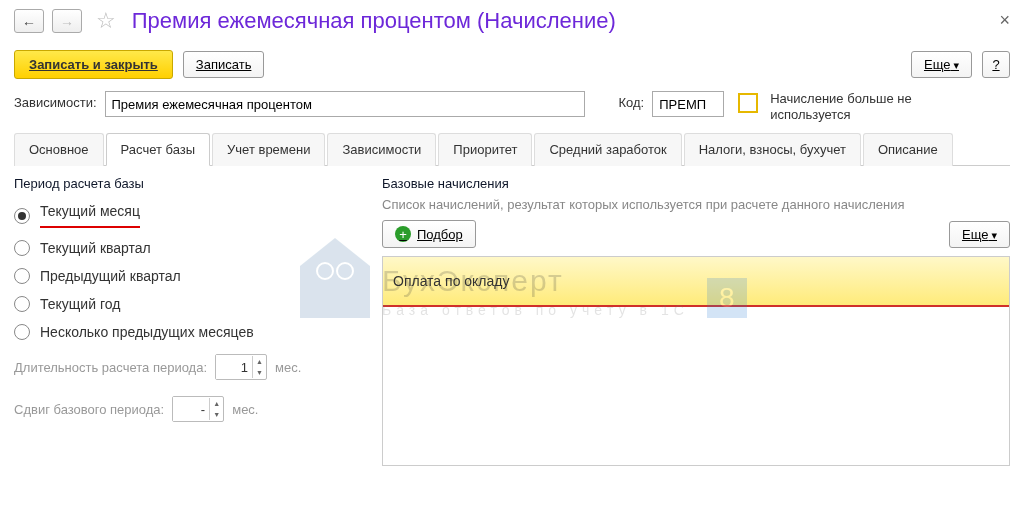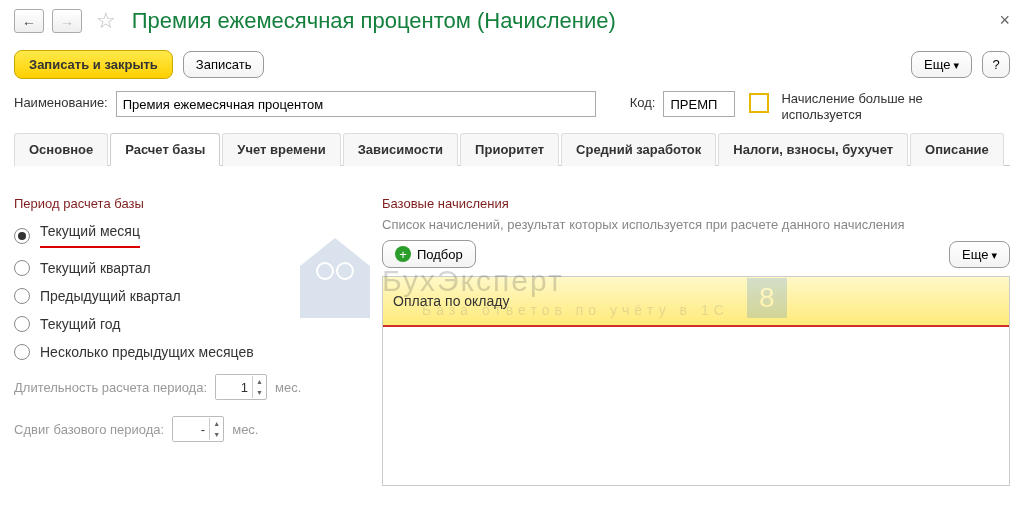--- a/index.html
+++ b/index.html
@@ -24,37 +24,38 @@
     width: 30px; height: 24px;
     border: 1px solid #aaa;
     background: linear-gradient(#fff,#eee);
     border-radius: 3px;
     display: flex; align-items: center; justify-content: center;
     font-size: 14px; color: #444;
     cursor: pointer;
   }
   .nav-btn.disabled { color: #bbb; }
   .star-icon { color: #bbb; font-size: 22px; margin: 0 8px 0 6px; }
-  .title { font-size: 22px; color: #15803d; }
+  .title { font-size: 22px; color: #6d28d9; }
   .close-x {
     position: absolute; top: 10px; right: 14px;
     font-size: 18px; color: #666; cursor: pointer;
   }
   .toolbar {
     display: flex; align-items: center;
     padding: 14px 14px 8px 14px;
     gap: 10px;
   }
   .btn {
     border: 1px solid #999;
-    border-radius: 8px;
+    border-radius: 3px;
     padding: 5px 12px;
     background: linear-gradient(#fff,#f3f3f3);
     cursor: pointer;
     font-size: 13px;
+    text-decoration: underline;
   }
   .btn-yellow {
     background: linear-gradient(#ffe94a,#ffd000);
     border: 1px solid #c9a800;
     font-weight: bold;
     color: #333;
     padding: 6px 14px;
   }
   .spacer { flex: 1; }
   .btn-more::after { content: " \25BE"; font-size: 11px; }
@@ -77,21 +78,20 @@
     width: 20px; height: 20px;
     border: 2px solid #e6b800;
     display: inline-block;
     margin: 2px 4px 0 6px;
   }
   .chk-label { max-width: 160px; line-height: 1.2; }
   .tabs {
     display: flex;
     border-bottom: 1px solid #ccc;
     margin: 0 14px;
-    font-weight: bold;
   }
   .tab {
     padding: 8px 14px;
     border: 1px solid transparent;
     border-bottom: none;
     color: #333;
     cursor: pointer;
     background: #f7f7f7;
     border-color: #ddd;
     margin-right: 2px;
@@ -104,21 +104,21 @@
     border: 1px solid #ccc;
     border-bottom: 1px solid #fff;
   }
   .content {
     display: flex;
     padding: 10px 14px 0 14px;
     gap: 0;
   }
   .left-pane { width: 368px; padding-right: 10px; }
   .right-pane { flex: 1; }
-  .section-title { color: #7f1d1d; margin-bottom: 6px; margin-top: 20px; }
+  .section-title { color: #0f172a; margin-bottom: 6px; }
   .hint { color: #888; margin-bottom: 8px; }
   .radio-item {
     display: flex; align-items: center; gap: 10px;
     padding: 6px 0;
     font-size: 14px;
   }
   .radio {
     width: 16px; height: 16px;
     border: 1px solid #888;
     border-radius: 50%;
@@ -191,21 +191,21 @@
     clip-path: polygon(50% 0, 100% 35%, 100% 100%, 0 100%, 0 35%);
     position: relative;
   }
   .owl::before, .owl::after {
     content: ""; position: absolute; top: 24px;
     width: 14px; height: 14px; border: 2px solid #fff; border-radius: 50%;
   }
   .owl::before { left: 16px; }
   .owl::after { right: 16px; }
   .wm-text .t1 { font-size: 30px; color: #333; letter-spacing: 2px; }
-  .wm-text .t2 { font-size: 14px; color: #777; letter-spacing: 5px; margin-top: 4px; margin-left: 40px; }
+  .wm-text .t2 { font-size: 14px; color: #777; letter-spacing: 5px; margin-top: 4px; }
   .wm-badge {
     width: 40px; height: 40px; background: #2a7bd6; color: #fff;
     font-size: 28px; display: flex; align-items: center; justify-content: center;
     margin-left: 6px;
   }
 </style>
 </head>
 <body>
 
 <div class="watermark">
@@ -227,21 +227,21 @@
 
 <div class="toolbar">
   <button class="btn btn-yellow">Записать и закрыть</button>
   <button class="btn">Записать</button>
   <div class="spacer"></div>
   <button class="btn btn-more">Еще</button>
   <button class="btn btn-help">?</button>
 </div>
 
 <div class="form-row">
-  <span class="label">Наименование:</span>
+  <span class="label">Зависимости:</span>
   <input type="text" class="name-input" value="Премия ежемесячная процентом" style="">
   <span style="width:18px"></span>
   <span class="label">Код:</span>
   <input type="text" class="code-input" value="ПРЕМП" style="">
   <span class="chk"></span>
   <span class="chk-label">Начисление больше не используется</span>
 </div>
 
 <div class="tabs">
   <div class="tab">Основное</div>

